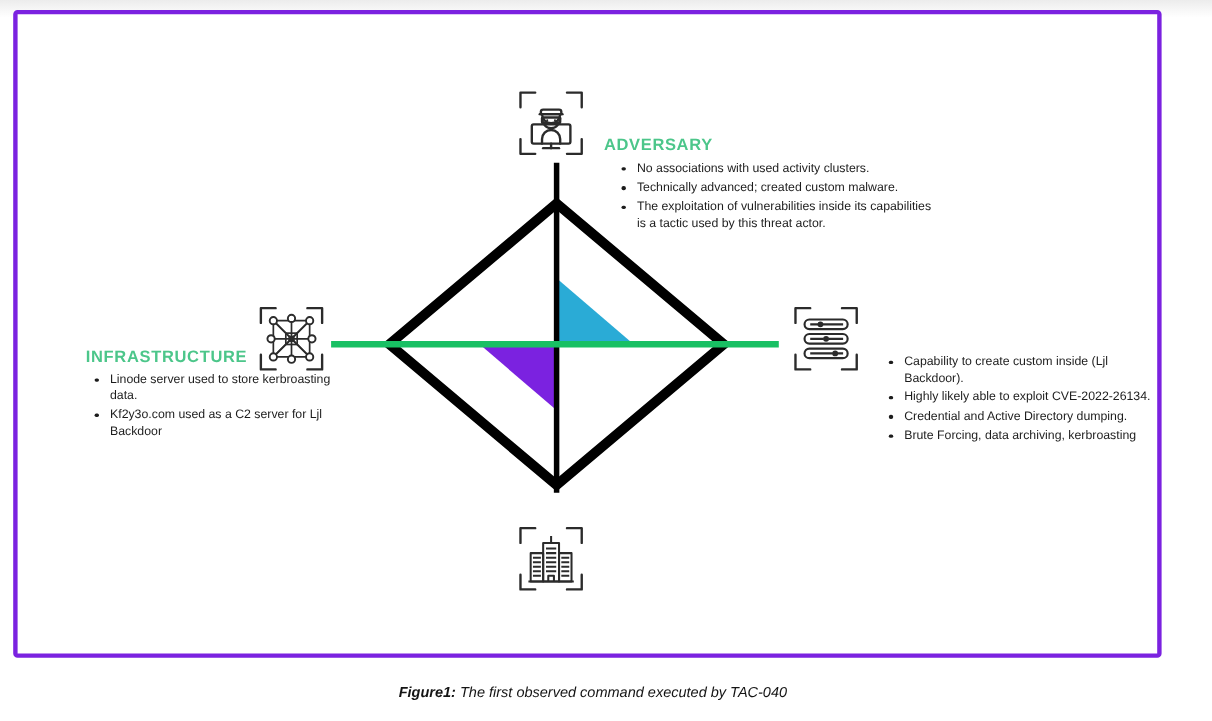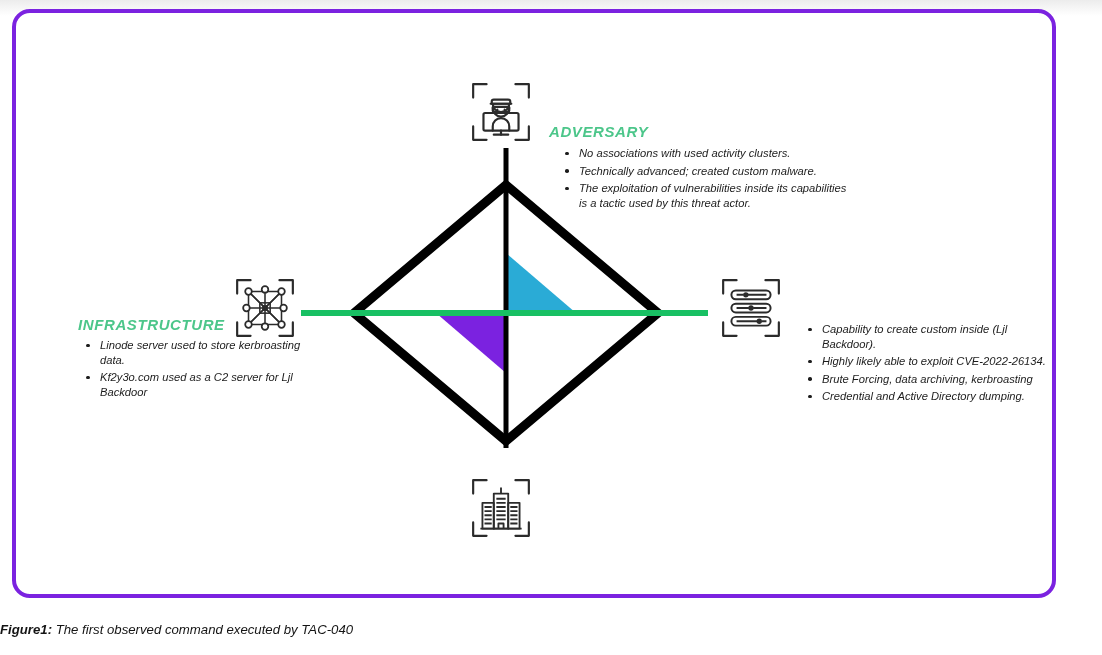--- a/index.html
+++ b/index.html
@@ -18,24 +18,23 @@
   }
 
   
   #card {
     position: absolute;
     left: 12px;
     top: 9px;
     width: 1044px;
     height: 589px;
     border: 4px solid #7b22e0;
-    border-radius: 18px;
+    border-radius: 4px;
     background: #ffffff;
     box-sizing: border-box;
-    font-style: italic;
   }
 
   
   #diamond-wrap {
     position: absolute;
     left: 270px;
     top: 55px;
     width: 440px;
     height: 380px;
   }
@@ -104,21 +103,21 @@
   #block-victim { left: 384px; top: 508px; width: 300px; }
   #block-victim .heading { position: absolute; left: 0; top: 0; }
   #block-victim .bullets { margin-top: 23px; margin-left: 23px; }
 
   
   #caption {
     position: absolute;
     left: 0;
     top: 622px;
     width: 1078px;
-    text-align: left;
+    text-align: center;
     font-size: 13.2px;
     font-style: italic;
     color: #141414;
     white-space: nowrap;
   }
   #caption .cap-label { font-weight: 700; font-style: italic; }
   #caption .cap-text  { font-weight: 400; font-style: italic; }
 </style>
 </head>
 <body>
@@ -265,22 +264,22 @@
     <ul class="bullets">
       <li>Linode server used to store kerbroasting data.</li>
       <li>Kf2y3o.com used as a C2 server for Ljl Backdoor</li>
     </ul>
   </div>
 
   <div class="block" id="block-capabilities">
     <ul class="bullets">
       <li>Capability to create custom inside (Ljl Backdoor).</li>
       <li>Highly likely able to exploit CVE-2022-26134.</li>
+      <li>Credential and Active Directory dumping.</li>
       <li>Brute Forcing, data archiving, kerbroasting</li>
-      <li>Credential and Active Directory dumping.</li>
     </ul>
   </div>
 
 
 </div>
 
 <div id="caption">
   <span class="cap-label">Figure1:</span>
   <span class="cap-text">The first observed command executed by TAC-040</span>
 </div>

